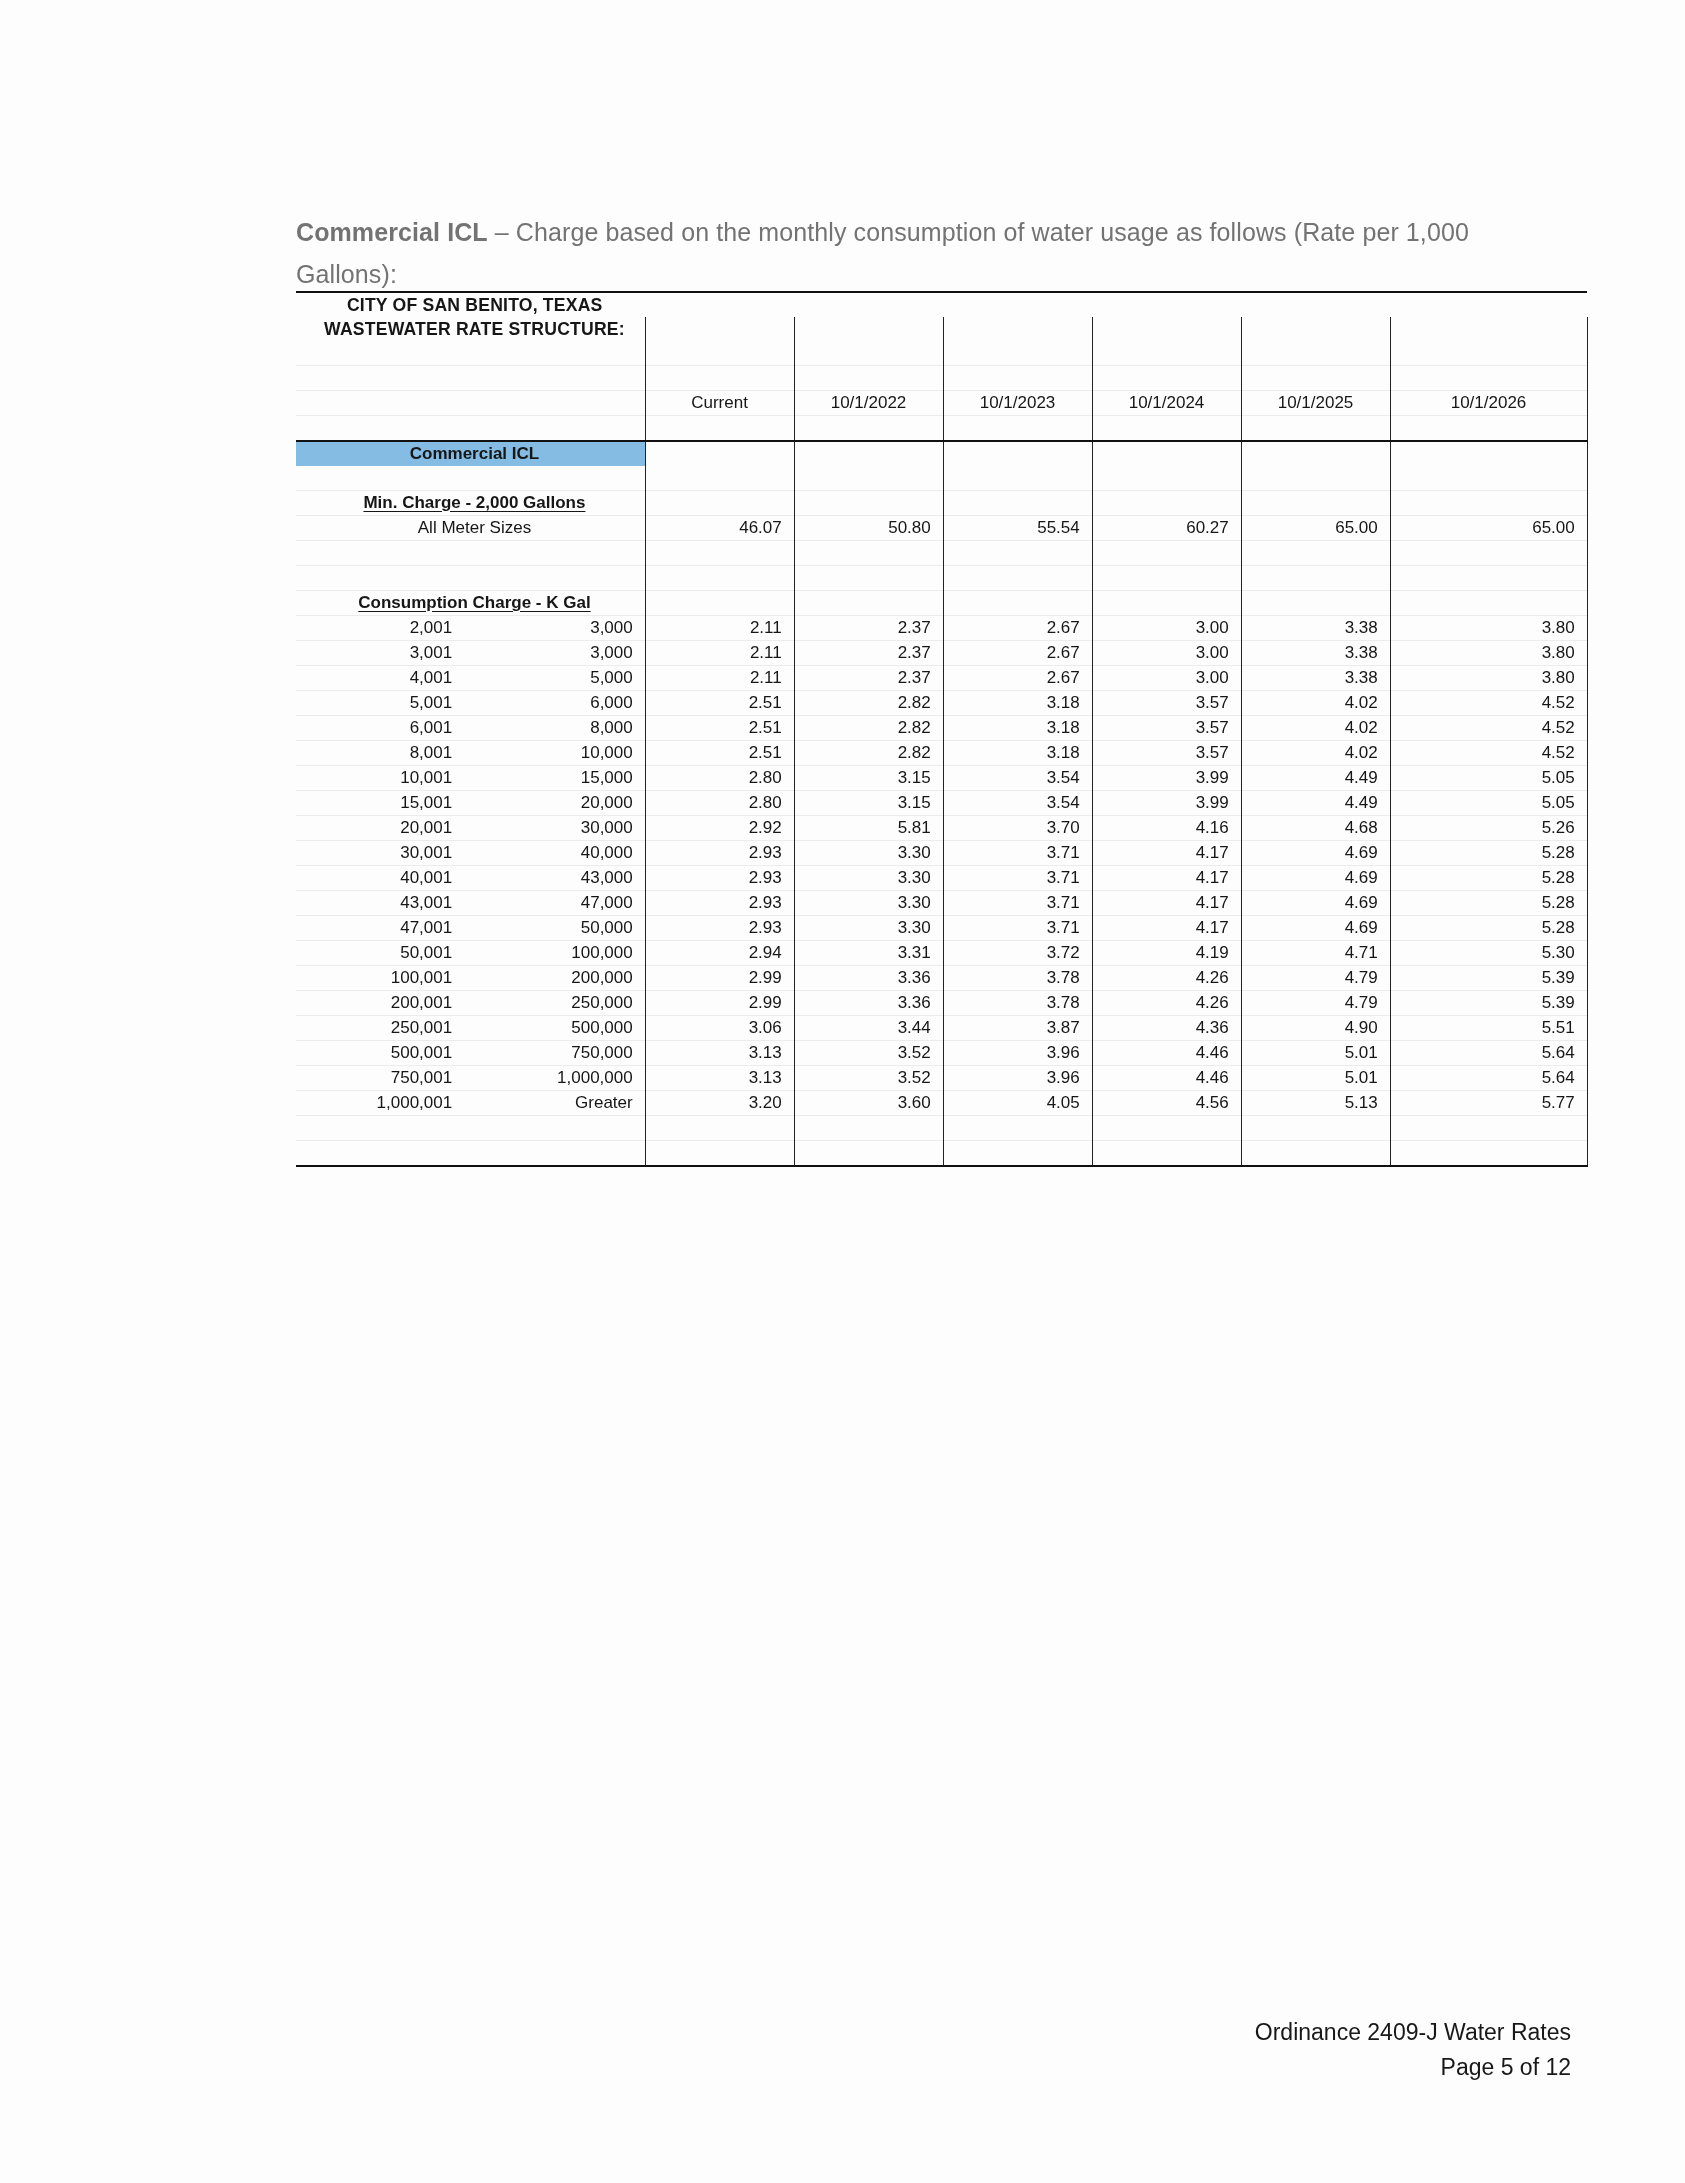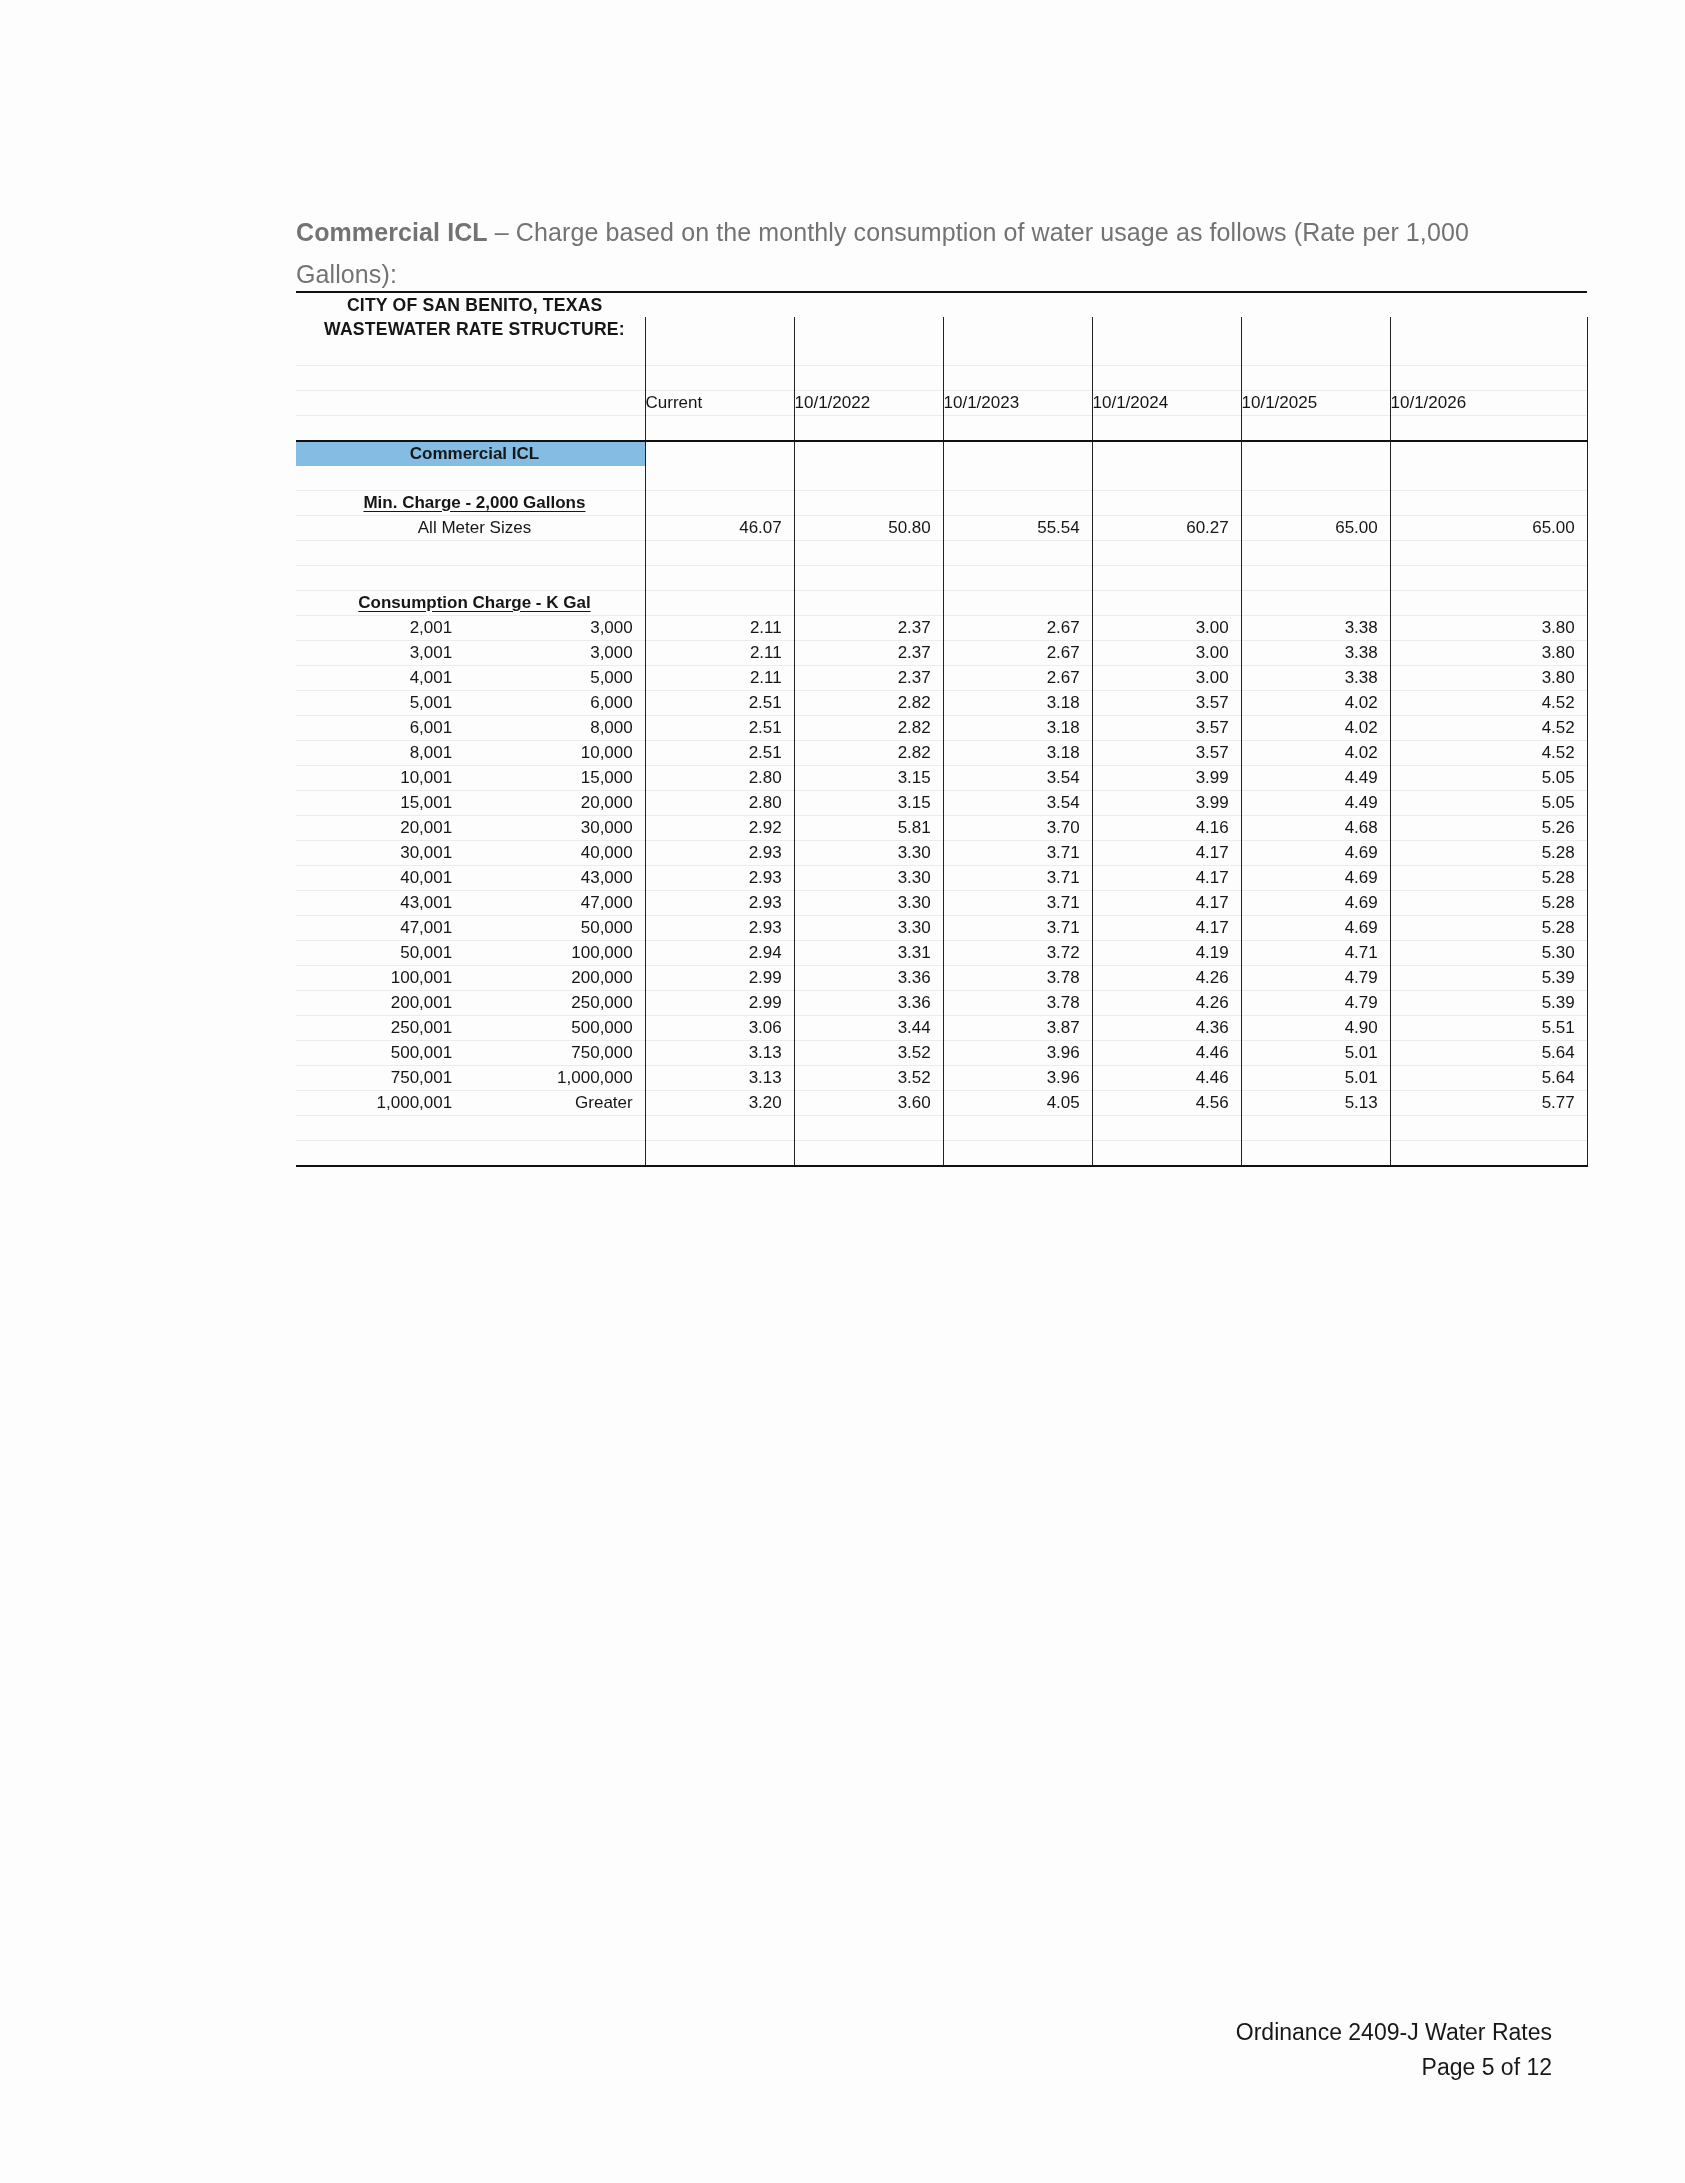--- a/index.html
+++ b/index.html
@@ -75,37 +75,38 @@
   
   .ta-r { text-align: right; padding-right: 11.8px !important; }
   .ta-l { text-align: center; padding-left: 8.4px !important; }
 
   .hdr-title {
     font-weight: 700;
     font-size: 17.6px;
     letter-spacing: 0.2px;
   }
   .col-head {
+    text-align: center;
     font-size: 17px;
   }
   .section-blue {
     background: #84bce4;
     font-weight: 700;
     font-size: 17px;
   }
   .sub-head {
     font-weight: 700;
     text-decoration: underline;
     text-underline-offset: 2.5px;
   }
 
   
   .footer {
     position: absolute;
-    right: 133px;
+    right: 114px;
     top: 2015px;
     text-align: right;
     font-size: 23px;
     line-height: 35px;
     color: #181818;
   }
 </style>
 </head>
 <body>
 

